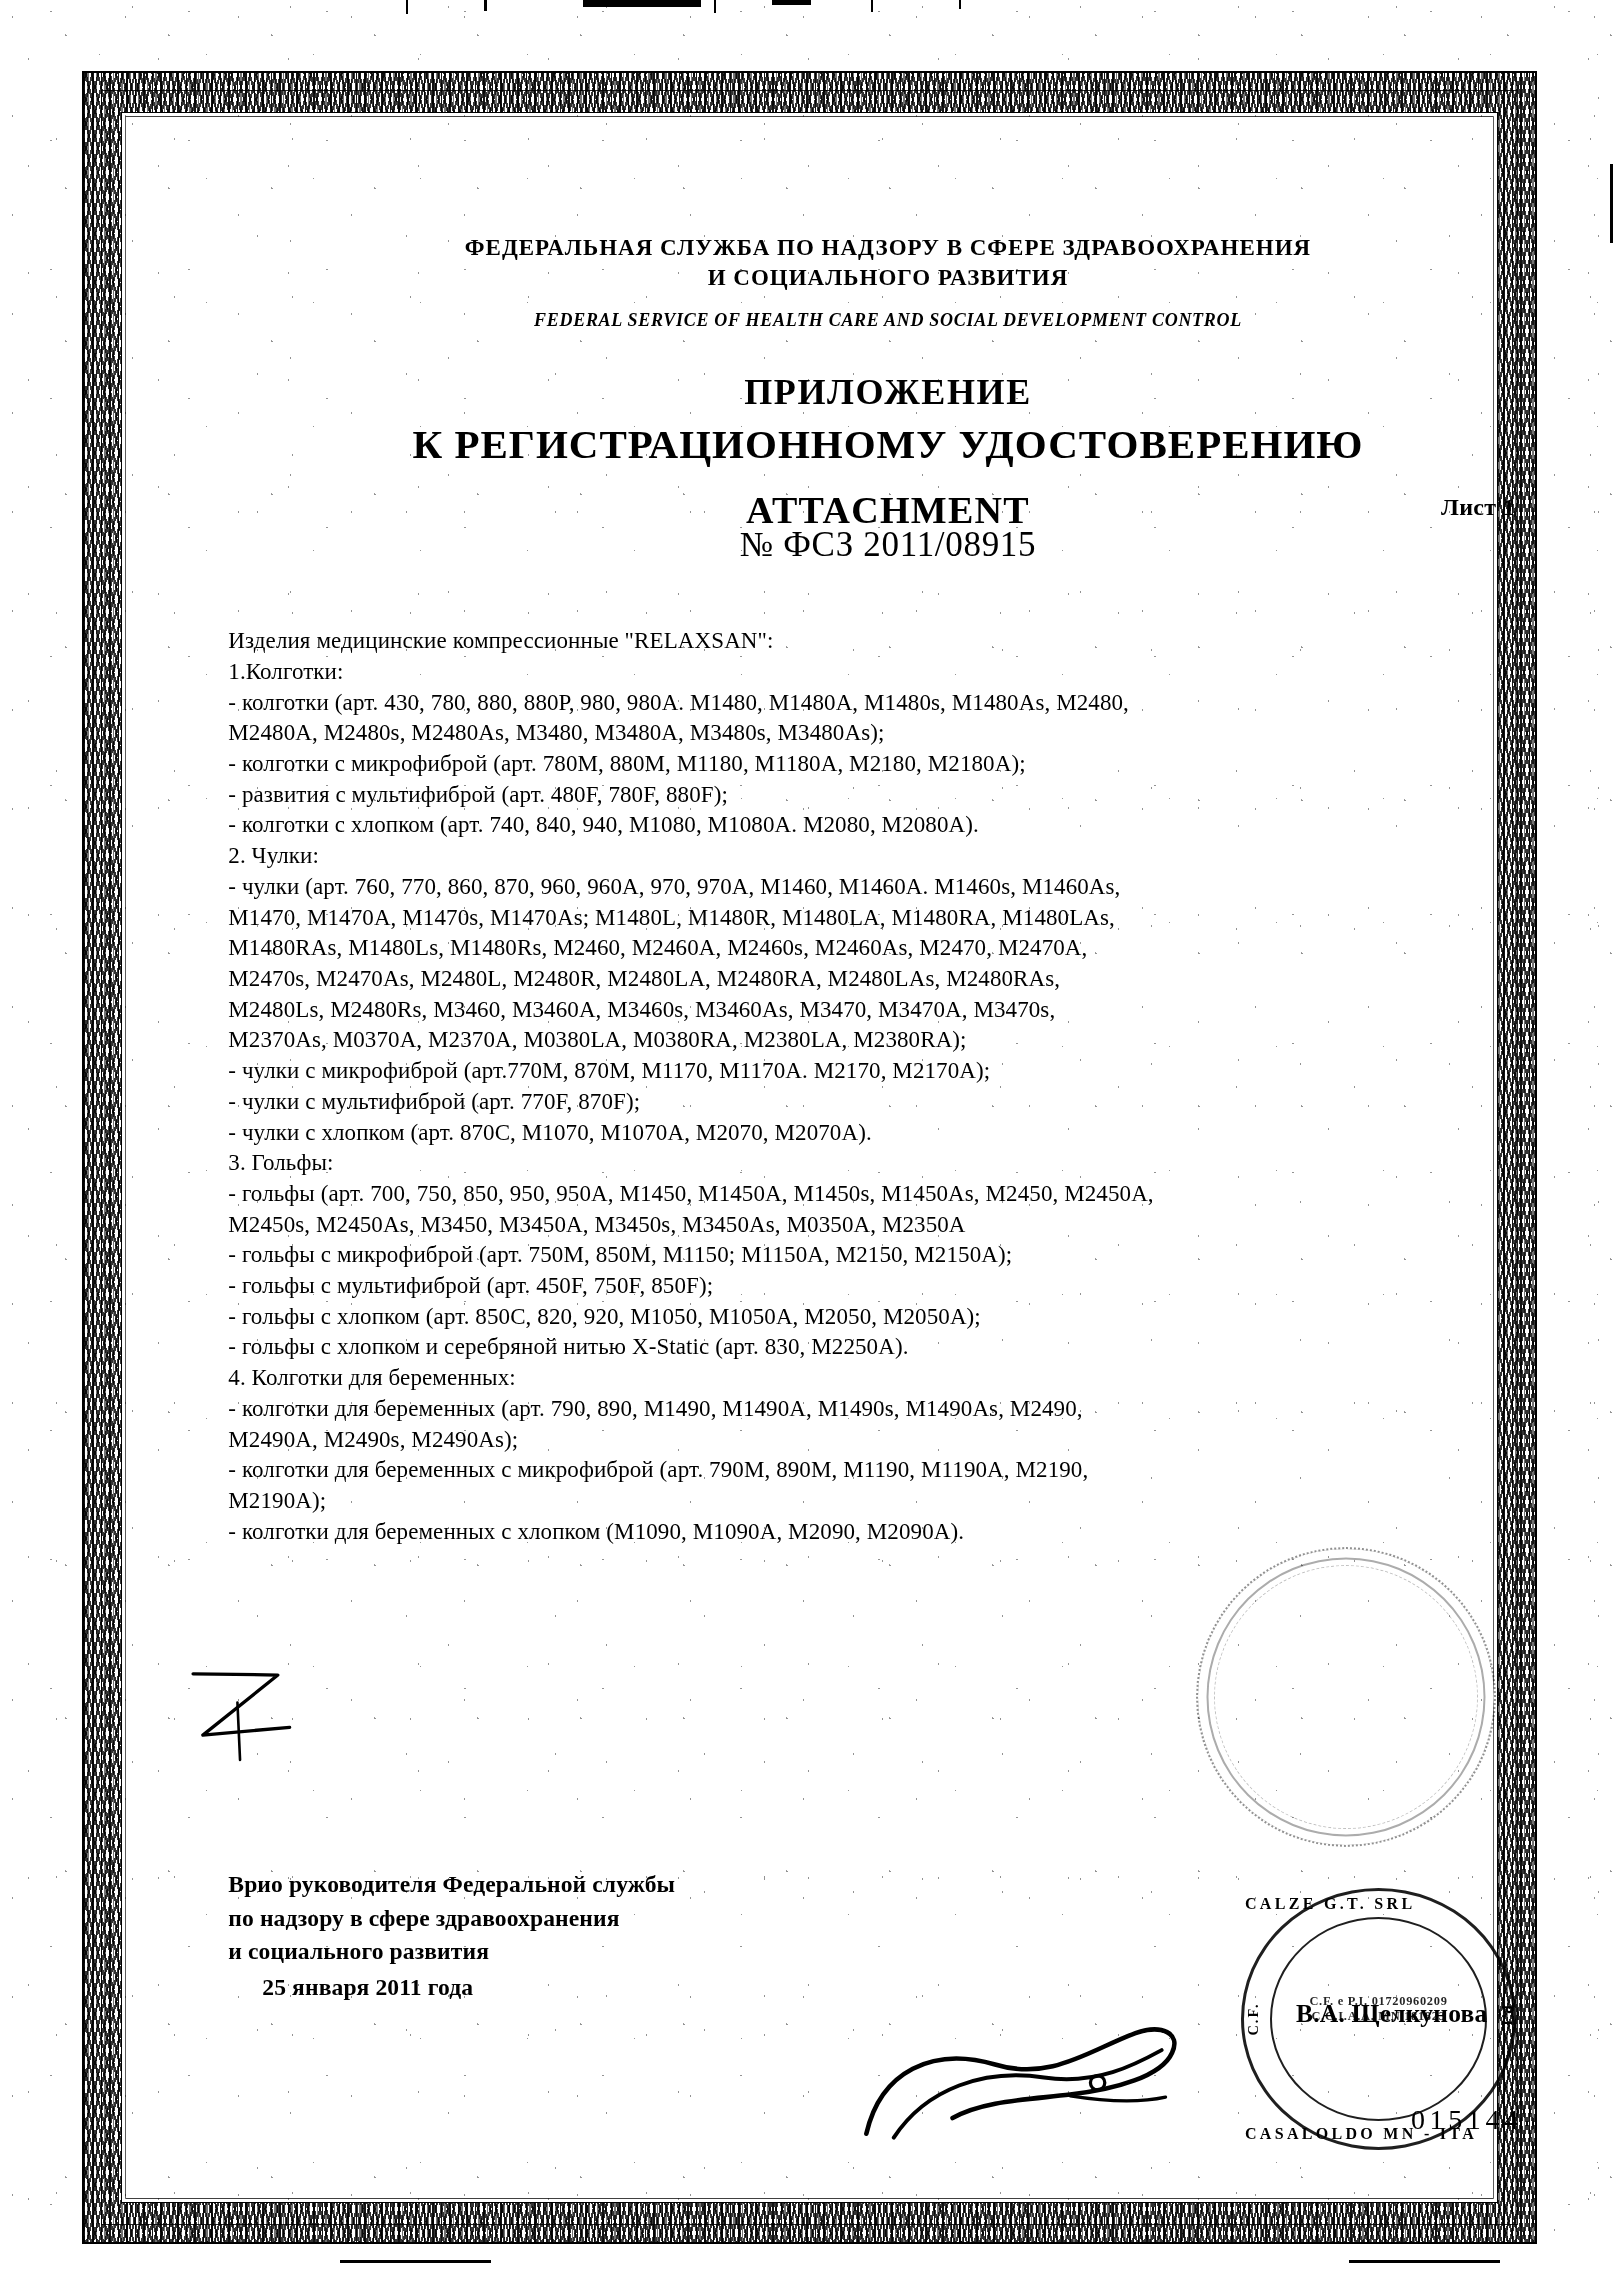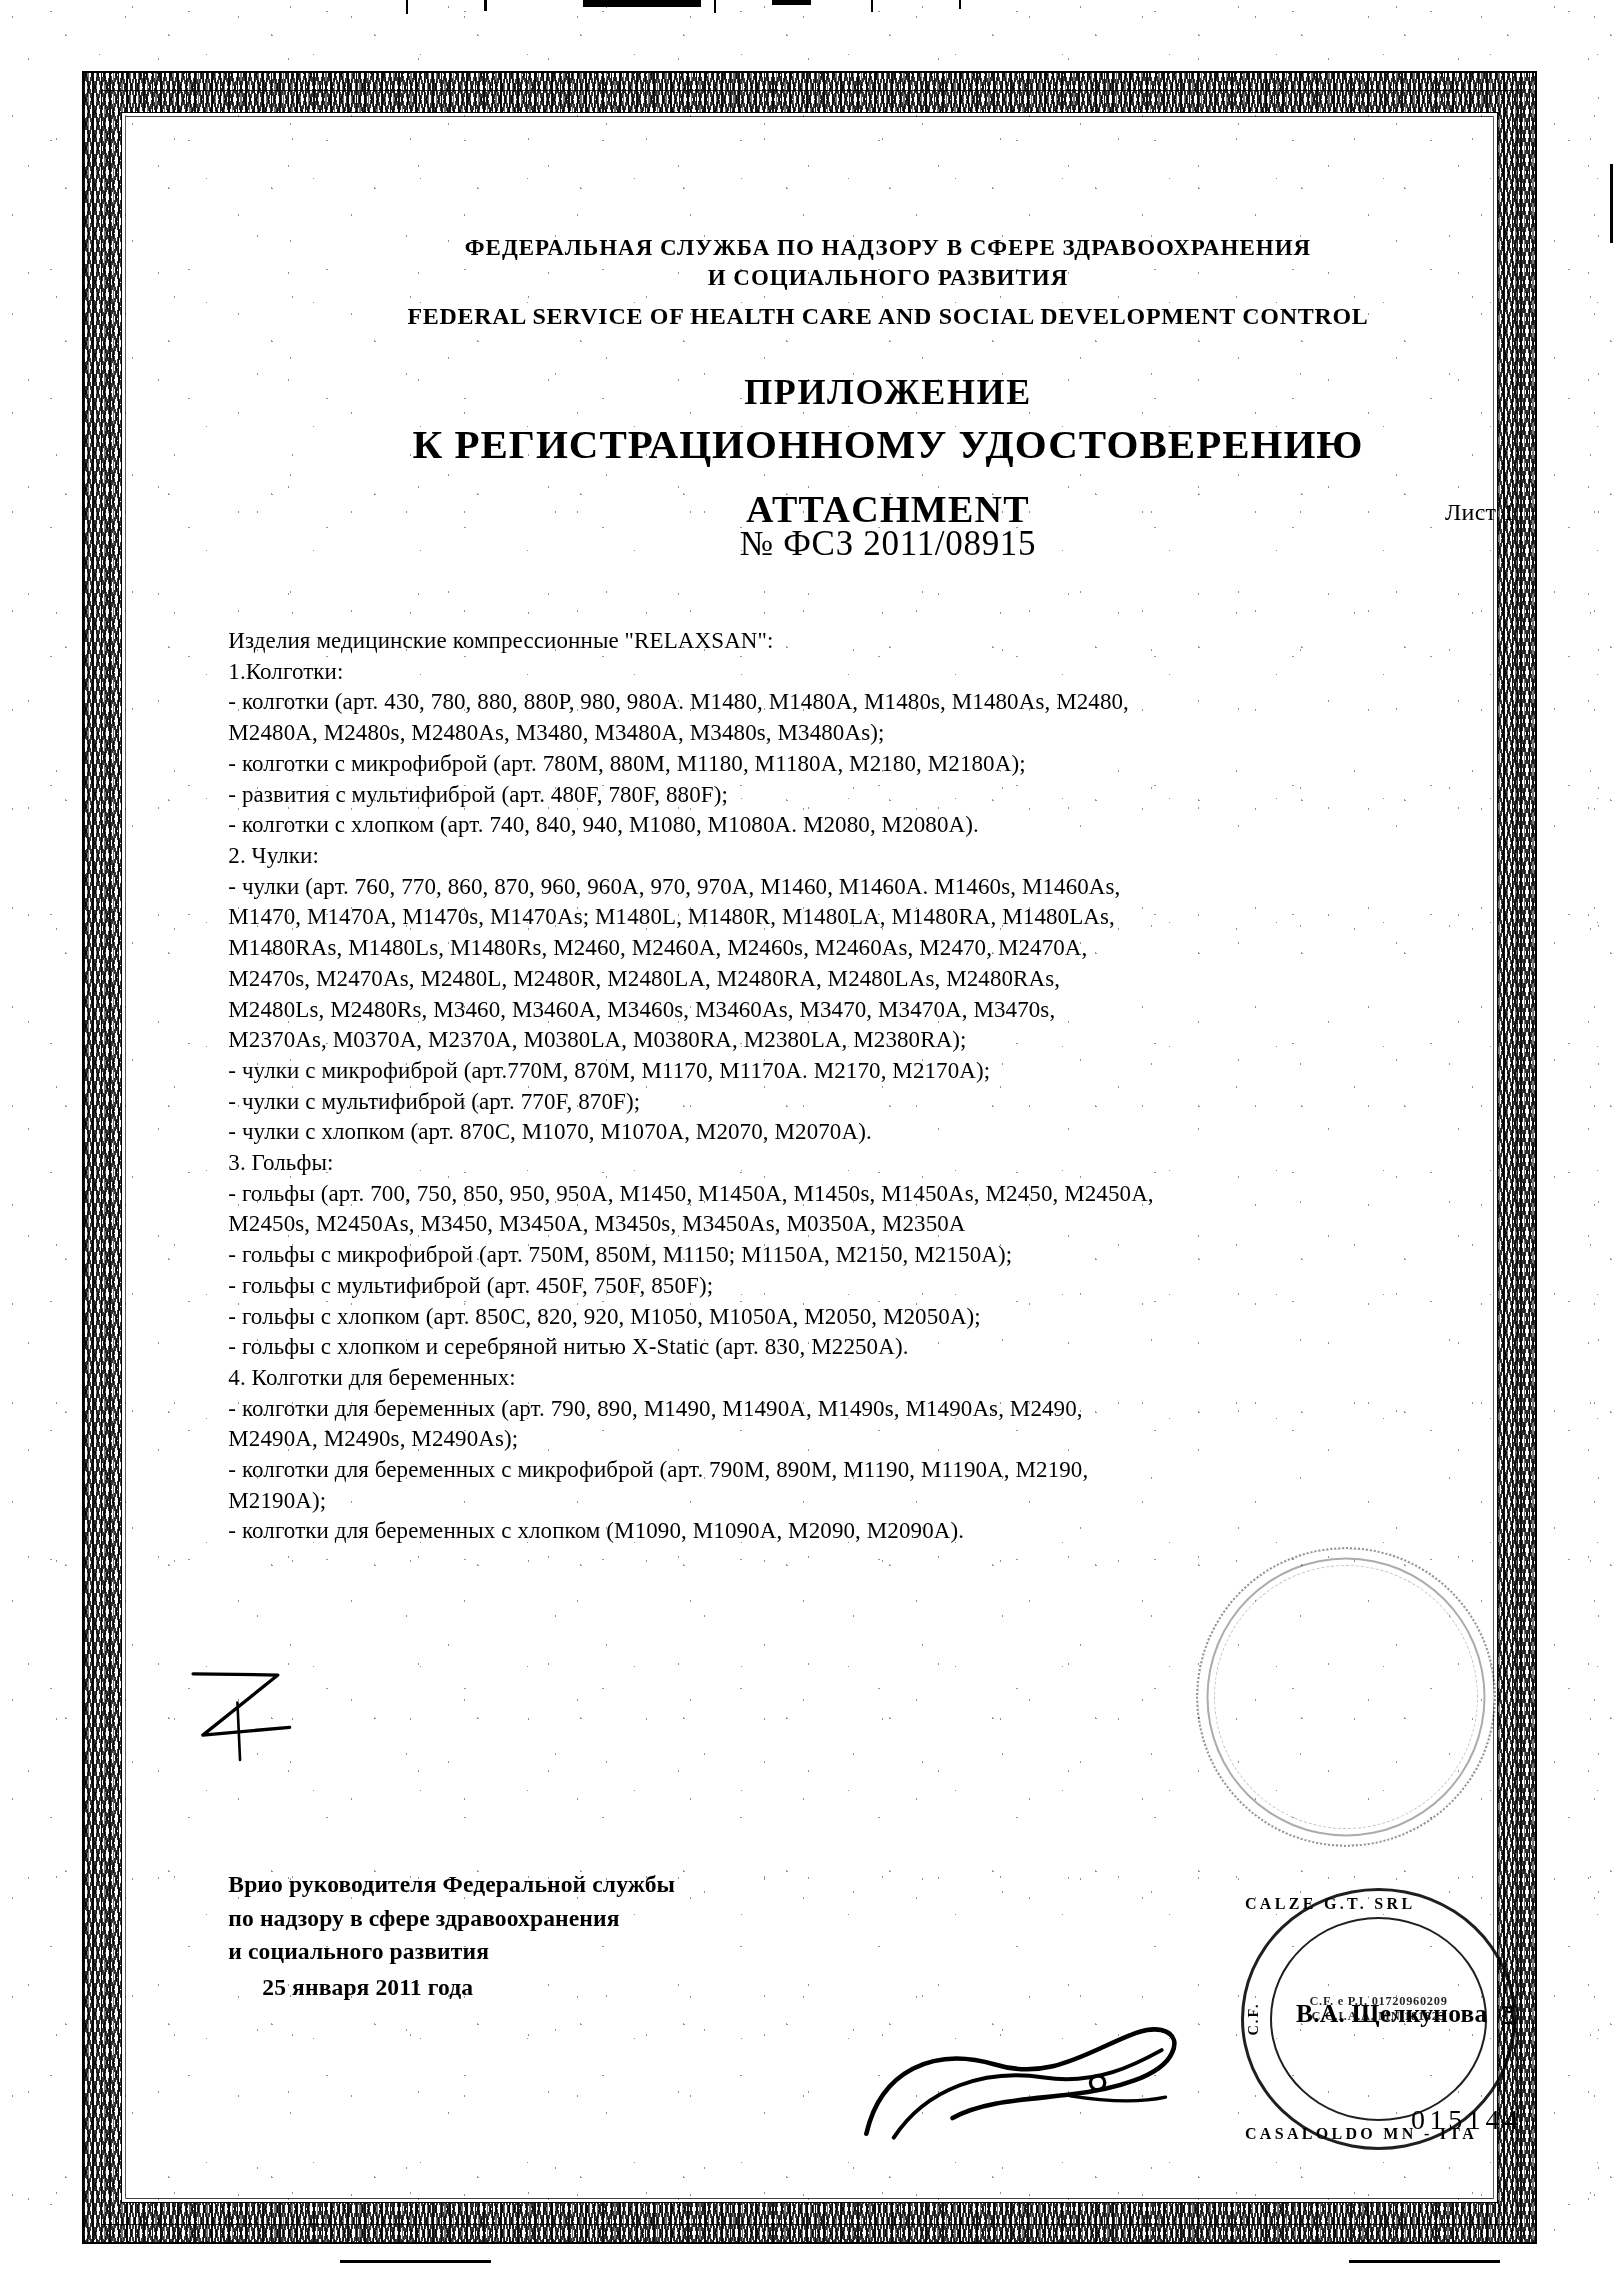--- a/index.html
+++ b/index.html
@@ -63,33 +63,33 @@
   }
 
   
   #masthead{text-align:center;margin-top:38px;}
   .mast-line{
     font-weight:700;letter-spacing:1px;line-height:1.30;
     font-size:23px;white-space:nowrap;
   }
   .mast-line.ru1{font-size:23px;}
   .mast-line.ru2{font-size:23px;}
-  .mast-line.en{font-size:24px;margin-top:8px;letter-spacing:0.7px;}
+  .mast-line.en{font-size:18px;margin-top:16px;letter-spacing:0.7px;font-style:italic;}
 
   #title-block{text-align:center;margin-top:39px;}
   .t-big{font-weight:700;font-size:36px;letter-spacing:1.6px;line-height:1.18;}
   .t-big2{font-weight:700;font-size:41px;letter-spacing:1px;line-height:1.18;margin-top:6.5px;}
   #attachment-row{
     position:relative;margin-top:22px;
   }
   .t-att{font-weight:700;font-size:38px;letter-spacing:1.3px;line-height:1.05;}
   .t-num{font-weight:400;font-size:35px;letter-spacing:0.7px;line-height:1.05;margin-top:-3.9px;}
   #sheet-no{
-    position:absolute;right:51px;top:9px;
-    font-size:24px;font-weight:400;letter-spacing:0.3px;
+    position:absolute;right:51px;top:3px;
+    font-size:24px;font-weight:700;letter-spacing:0.3px;
   }
 
   
   #body-text{margin-top:63px;padding-left:18.3px;font-size:23px;line-height:1.335;}
   .b-line{white-space:nowrap;letter-spacing:0.1px;}
   .b-head{margin-top:0;}
   .b-sec{}
 
   
   #signature-block{

